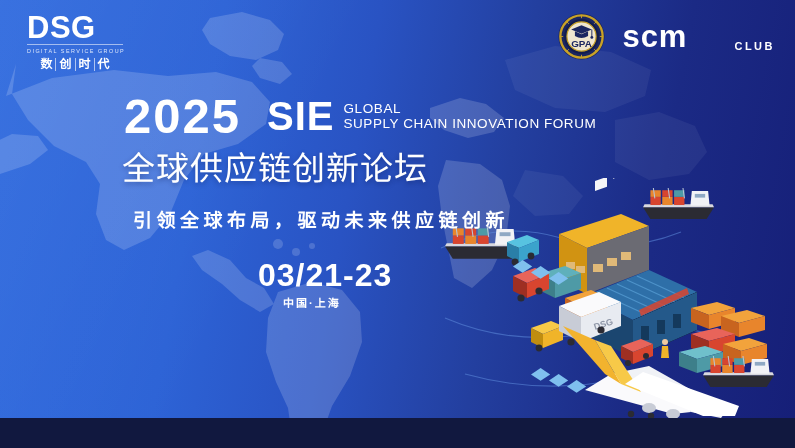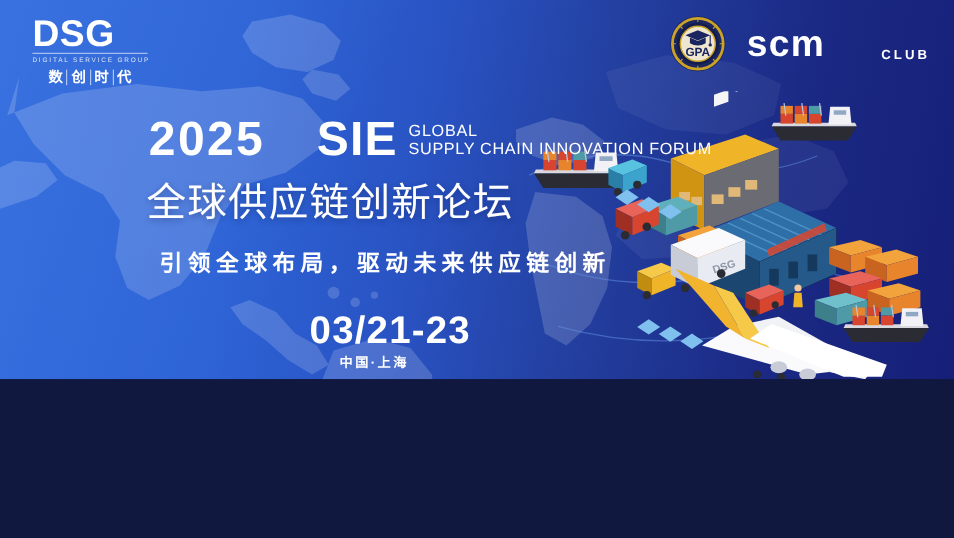--- a/index.html
+++ b/index.html
@@ -1,20 +1,20 @@
 <!DOCTYPE html>
 <html lang="zh-CN"><head>
 <meta charset="utf-8">
 <title>2025 SIE Banner</title>
 <style>
   html,body{margin:0;padding:0;background:#11183f;}
   body{font-family:"Liberation Sans","DejaVu Sans",sans-serif;}
 
   #banner{
-    position:relative;width:795px;height:316px;overflow:hidden;
+    position:relative;width:795px;height:418px;overflow:hidden;
     background:linear-gradient(100deg,#2f6ade 0%,#2d63d6 26%,#2953c3 44%,#233f9f 62%,#1b2a85 80%,#161f78 100%);
   }
 
   
   .worldmap{position:absolute;left:-40px;top:0;width:620px;height:448px;opacity:.30;pointer-events:none;}
   .worldmap svg{width:100%;height:100%;display:block;}
   .wm-right{position:absolute;right:0;top:0;width:330px;height:330px;opacity:.12;pointer-events:none;}
   .wm-right svg{width:100%;height:100%;display:block;}
 
   
@@ -32,22 +32,22 @@
 
   .logo-right{position:absolute;right:18px;top:13px;display:flex;align-items:center;gap:17px;}
   .gpa-seal{width:47px;height:47px;position:relative;}
   .scm-mark{display:flex;flex-direction:row;align-items:flex-end;}
   .scm-word{font-size:31px;line-height:30px;font-weight:bold;color:#ffffff;letter-spacing:1px;}
   .scm-club{font-size:11px;line-height:12px;font-weight:bold;color:#ffffff;letter-spacing:2.5px;margin-top:1px;margin-right:2px;margin-left:47px;}
 
   
   .txt{position:absolute;left:0;top:0;width:795px;height:448px;pointer-events:none;}
   .row-top{position:absolute;left:124px;top:96px;display:flex;align-items:center;}
-  .yr{font-size:40px;line-height:40px;font-weight:bold;color:#ffffff;letter-spacing:2px;}
-  .sie{font-size:40px;line-height:40px;font-weight:bold;color:#ffffff;letter-spacing:1px;margin-left:43px;}
+  .yr{font-size:49px;line-height:40px;font-weight:bold;color:#ffffff;letter-spacing:2px;}
+  .sie{font-size:40px;line-height:40px;font-weight:bold;color:#ffffff;letter-spacing:1px;margin-left:26px;}
   .gsub{margin-left:9px;color:#ffffff;}
   .gsub .l1{font-size:13.5px;line-height:15px;letter-spacing:.6px;}
   .gsub .l2{font-size:13.5px;line-height:16px;letter-spacing:.55px;}
 
   .head-cn{position:absolute;left:122px;top:144px;font-size:33px;line-height:50px;font-weight:normal;
            color:#ffffff;letter-spacing:1px;white-space:nowrap;
            text-shadow:0 2px 5px rgba(10,24,80,.38);}
 
   .sub-cn{position:absolute;left:133px;top:209px;font-size:19px;line-height:24px;font-weight:bold;
           color:#ffffff;letter-spacing:4.5px;white-space:nowrap;}

